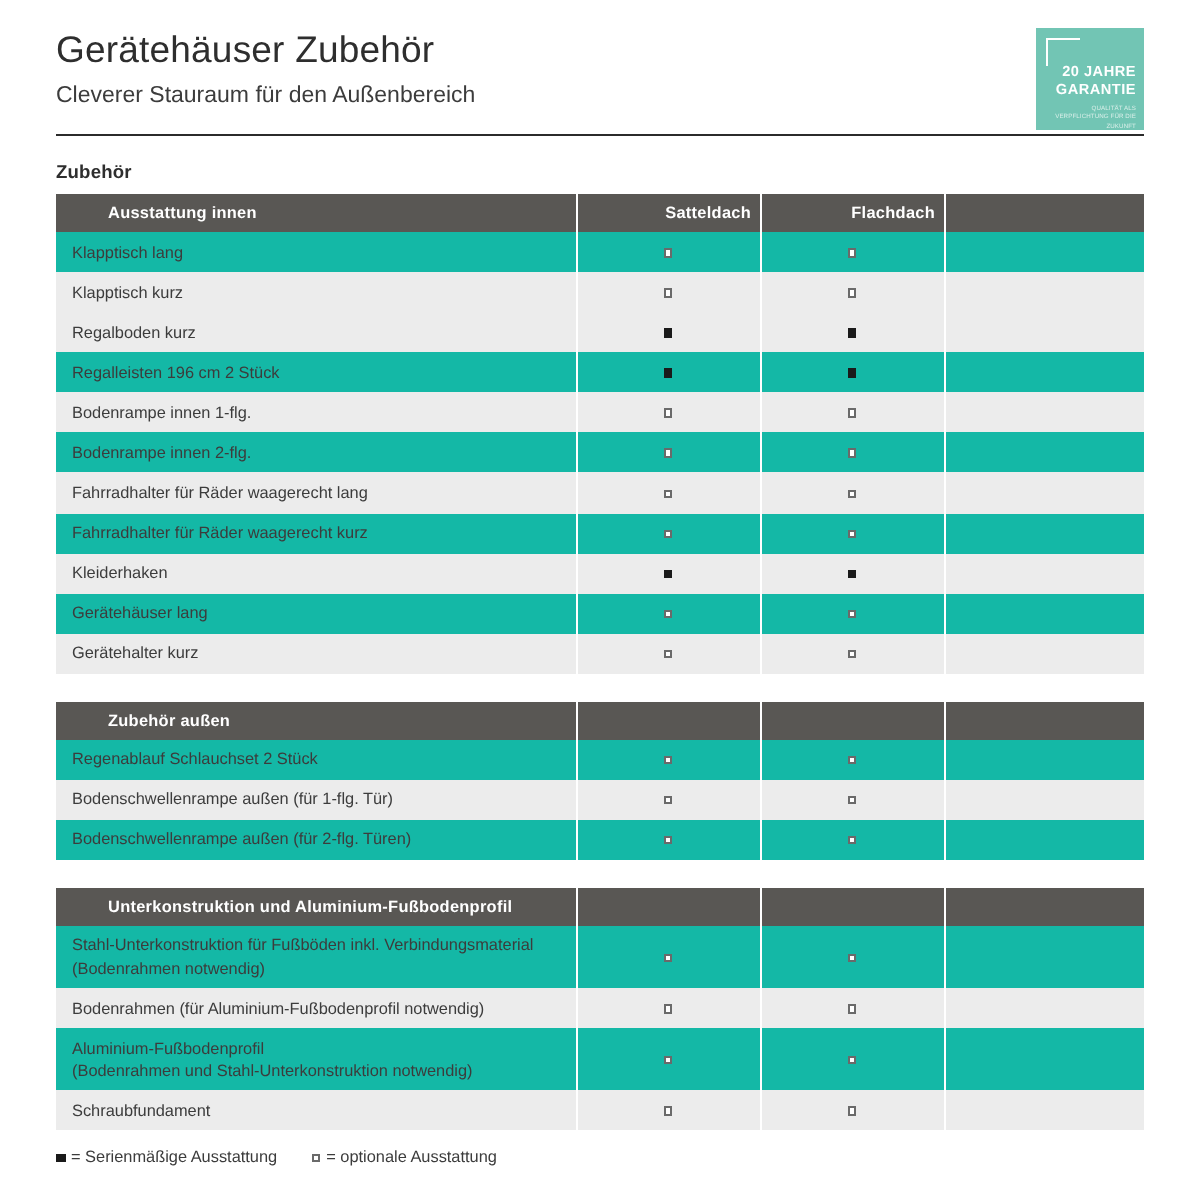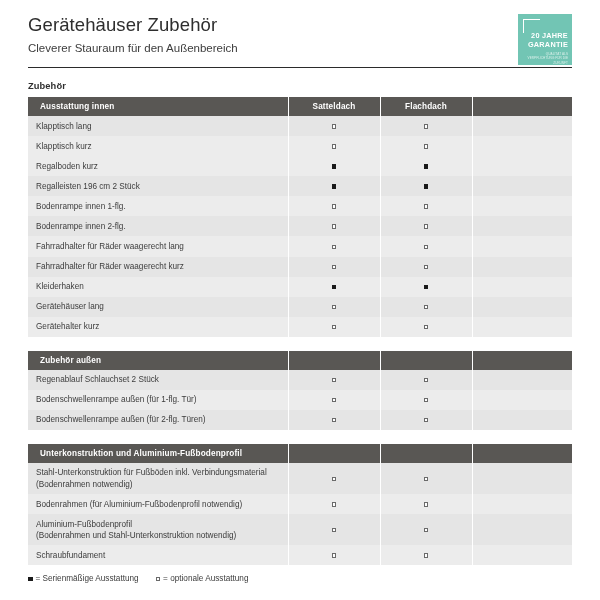--- a/index.html
+++ b/index.html
@@ -120,30 +120,30 @@
   table.spec col.c-name { width: 260px; }
   table.spec col.c-a    { width: 92px; }
   table.spec col.c-b    { width: 92px; }
   table.spec col.c-c    { width: 100px; }
 
   table.spec thead th {
     background: #595754;
     color: #ffffff;
     font-size: 8.2px;
     font-weight: bold;
-    text-align: center;
+    text-align: right;
     padding: 5px 4px;
     border-right: 1px solid #ffffff;
     letter-spacing: 0.15px;
     height: 11px;
     box-sizing: border-box;
   }
   table.spec thead th.th-name {
     text-align: left;
-    padding-left: 12px;
+    padding-left: 26px;
   }
   table.spec thead th:last-child { border-right: none; }
 
   table.spec tbody td {
     padding: 4.5px 4px;
     font-size: 8.2px;
     color: #3c3c3c;
     vertical-align: middle;
     line-height: 1.35;
     border-right: 1px solid #ffffff;
@@ -151,21 +151,21 @@
   table.spec tbody td:last-child { border-right: none; }
   table.spec tbody td.cell-name {
     text-align: left;
     padding-left: 8px;
     padding-right: 10px;
   }
   table.spec tbody td.cell-mark {
     text-align: center;
   }
   table.spec tbody tr.shade td { background: #ececec; }
-  table.spec tbody tr.plain td { background: #e5e5e5; }
+  table.spec tbody tr.plain td { background: #14b8a6; }
 
   .mark {
     display: inline-block;
     width: 4px;
     height: 4px;
     line-height: 0;
     vertical-align: middle;
   }
   .mark.standard {
     background: #1a1a1a;

